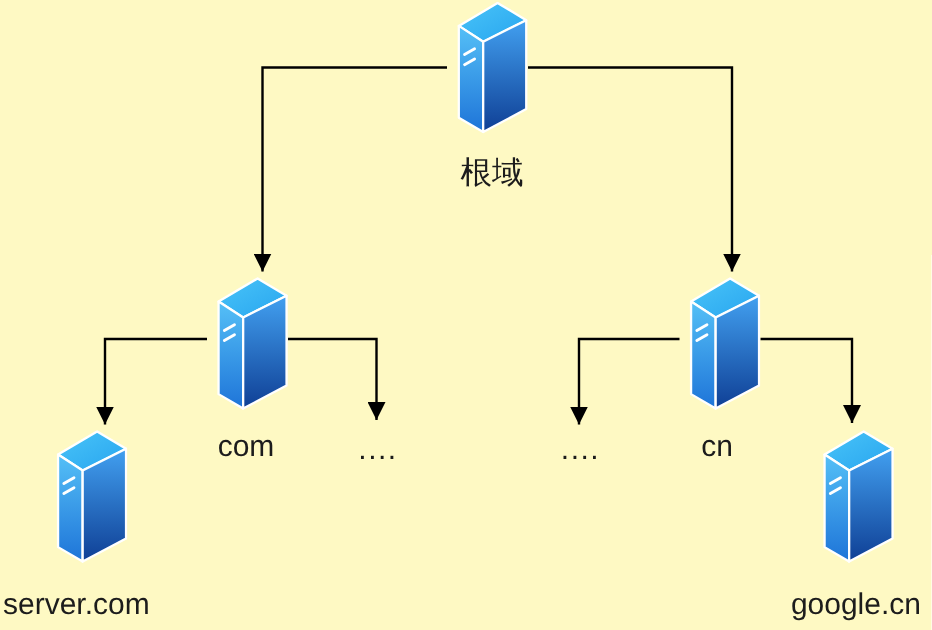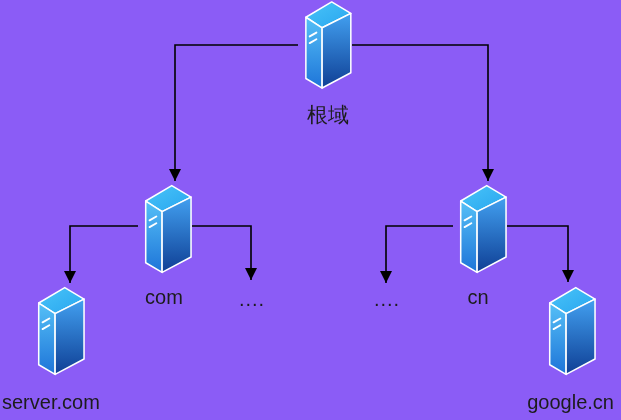--- a/index.html
+++ b/index.html
@@ -4,21 +4,21 @@
 <style>
   html, body {
     margin: 0;
     padding: 0;
     background: #ffffff;
   }
   .stage {
     position: relative;
     width: 621px;
     height: 420px;
-    background: #8b5cf6;
+    background: #fef9c3;
     overflow: hidden;
     font-family: "Liberation Sans", sans-serif;
   }
   svg text {
     font-family: "Liberation Sans", "DejaVu Sans", sans-serif;
     fill: #1c1c1c;
   }
   .node-label { font-size: 20px; }
   .root-label { font-size: 21px; }
   .dots-label { font-size: 20px; letter-spacing: 1px; }

